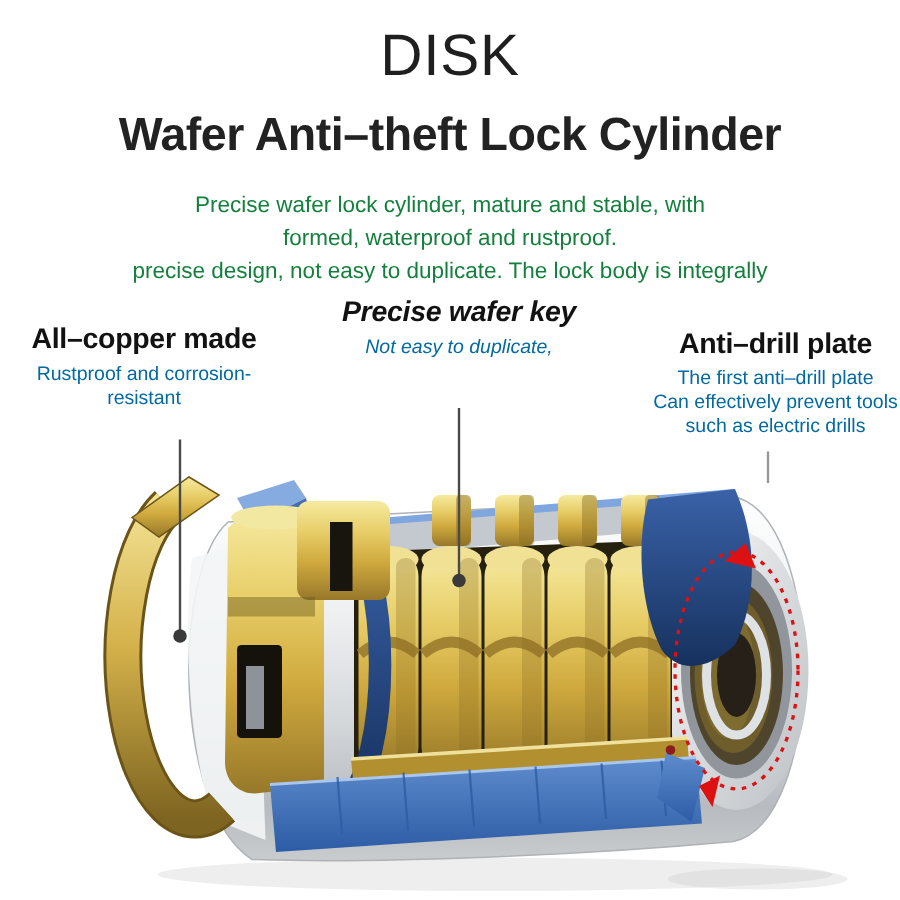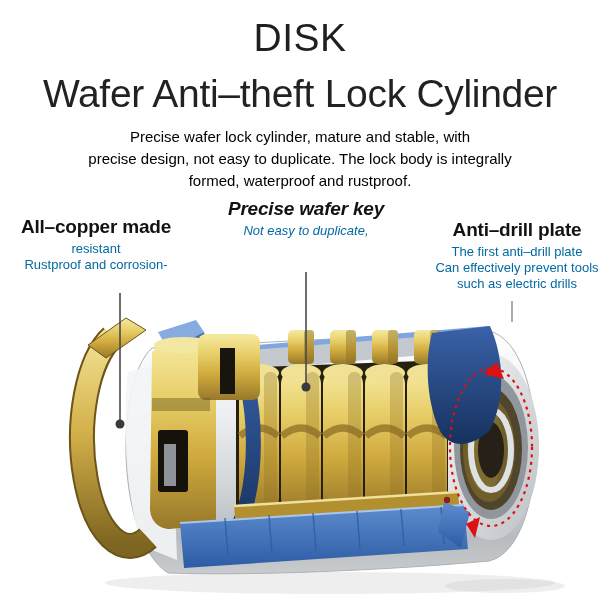--- a/index.html
+++ b/index.html
@@ -1,51 +1,51 @@
 <!DOCTYPE html>
 <html><head>
 <meta charset="utf-8">
 <style>
   html,body{margin:0;padding:0;background:#ffffff;}
   .page{position:relative;width:600px;height:600px;background:#ffffff;overflow:hidden;
         font-family:"Liberation Sans","DejaVu Sans",sans-serif;}
   .title{position:absolute;top:16px;left:0;width:600px;text-align:center;
          font-size:39px;font-weight:500;color:#1f1f1f;letter-spacing:.5px;}
   .subtitle{position:absolute;top:72px;left:0;width:600px;text-align:center;
-            font-size:39px;font-weight:400;color:#222;letter-spacing:-.3px;}
+            font-size:31px;font-weight:700;color:#222;letter-spacing:-.3px;}
   .desc{position:absolute;top:126px;left:0;width:600px;text-align:center;
-        font-size:15px;color:#000000;line-height:22px;}
+        font-size:15px;color:#15803d;line-height:22px;}
   .desc div{white-space:nowrap;}
   .callout{position:absolute;text-align:center;}
   .callout .c-title{font-size:19px;font-weight:700;color:#121212;letter-spacing:-.2px;
                     margin-bottom:3px;white-space:nowrap;}
   .callout .c-line{font-size:13px;color:#0369a1;line-height:16px;white-space:nowrap;}
   .co-left{top:216px;left:0;width:192px;}
   .co-mid{top:198px;left:181px;width:250px;font-style:italic;}
   .co-right{top:219px;left:423px;width:188px;}
   .figure-svg{position:absolute;left:0;top:0;width:600px;height:600px;}
 </style>
 </head>
 <body>
 
 <div class="page">
 
   <div class="title">DISK</div>
   <div class="subtitle">Wafer Anti–theft Lock Cylinder</div>
 
   <div class="desc">
     <div>Precise wafer lock cylinder, mature and stable, with</div>
+    <div>formed, waterproof and rustproof.</div>
     <div>precise design, not easy to duplicate. The lock body is integrally</div>
-    <div>formed, waterproof and rustproof.</div>
   </div>
 
   <div class="callout co-left">
     <div class="c-title">All–copper made</div>
+    <div class="c-line">Rustproof and corrosion-</div>
     <div class="c-line">resistant</div>
-    <div class="c-line">Rustproof and corrosion-</div>
   </div>
 
   <div class="callout co-mid">
     <div class="c-title">Precise wafer key</div>
     <div class="c-line">Not easy to duplicate,</div>
   </div>
 
   <div class="callout co-right">
     <div class="c-title">Anti–drill plate</div>
     <div class="c-line">The first anti–drill plate</div>

